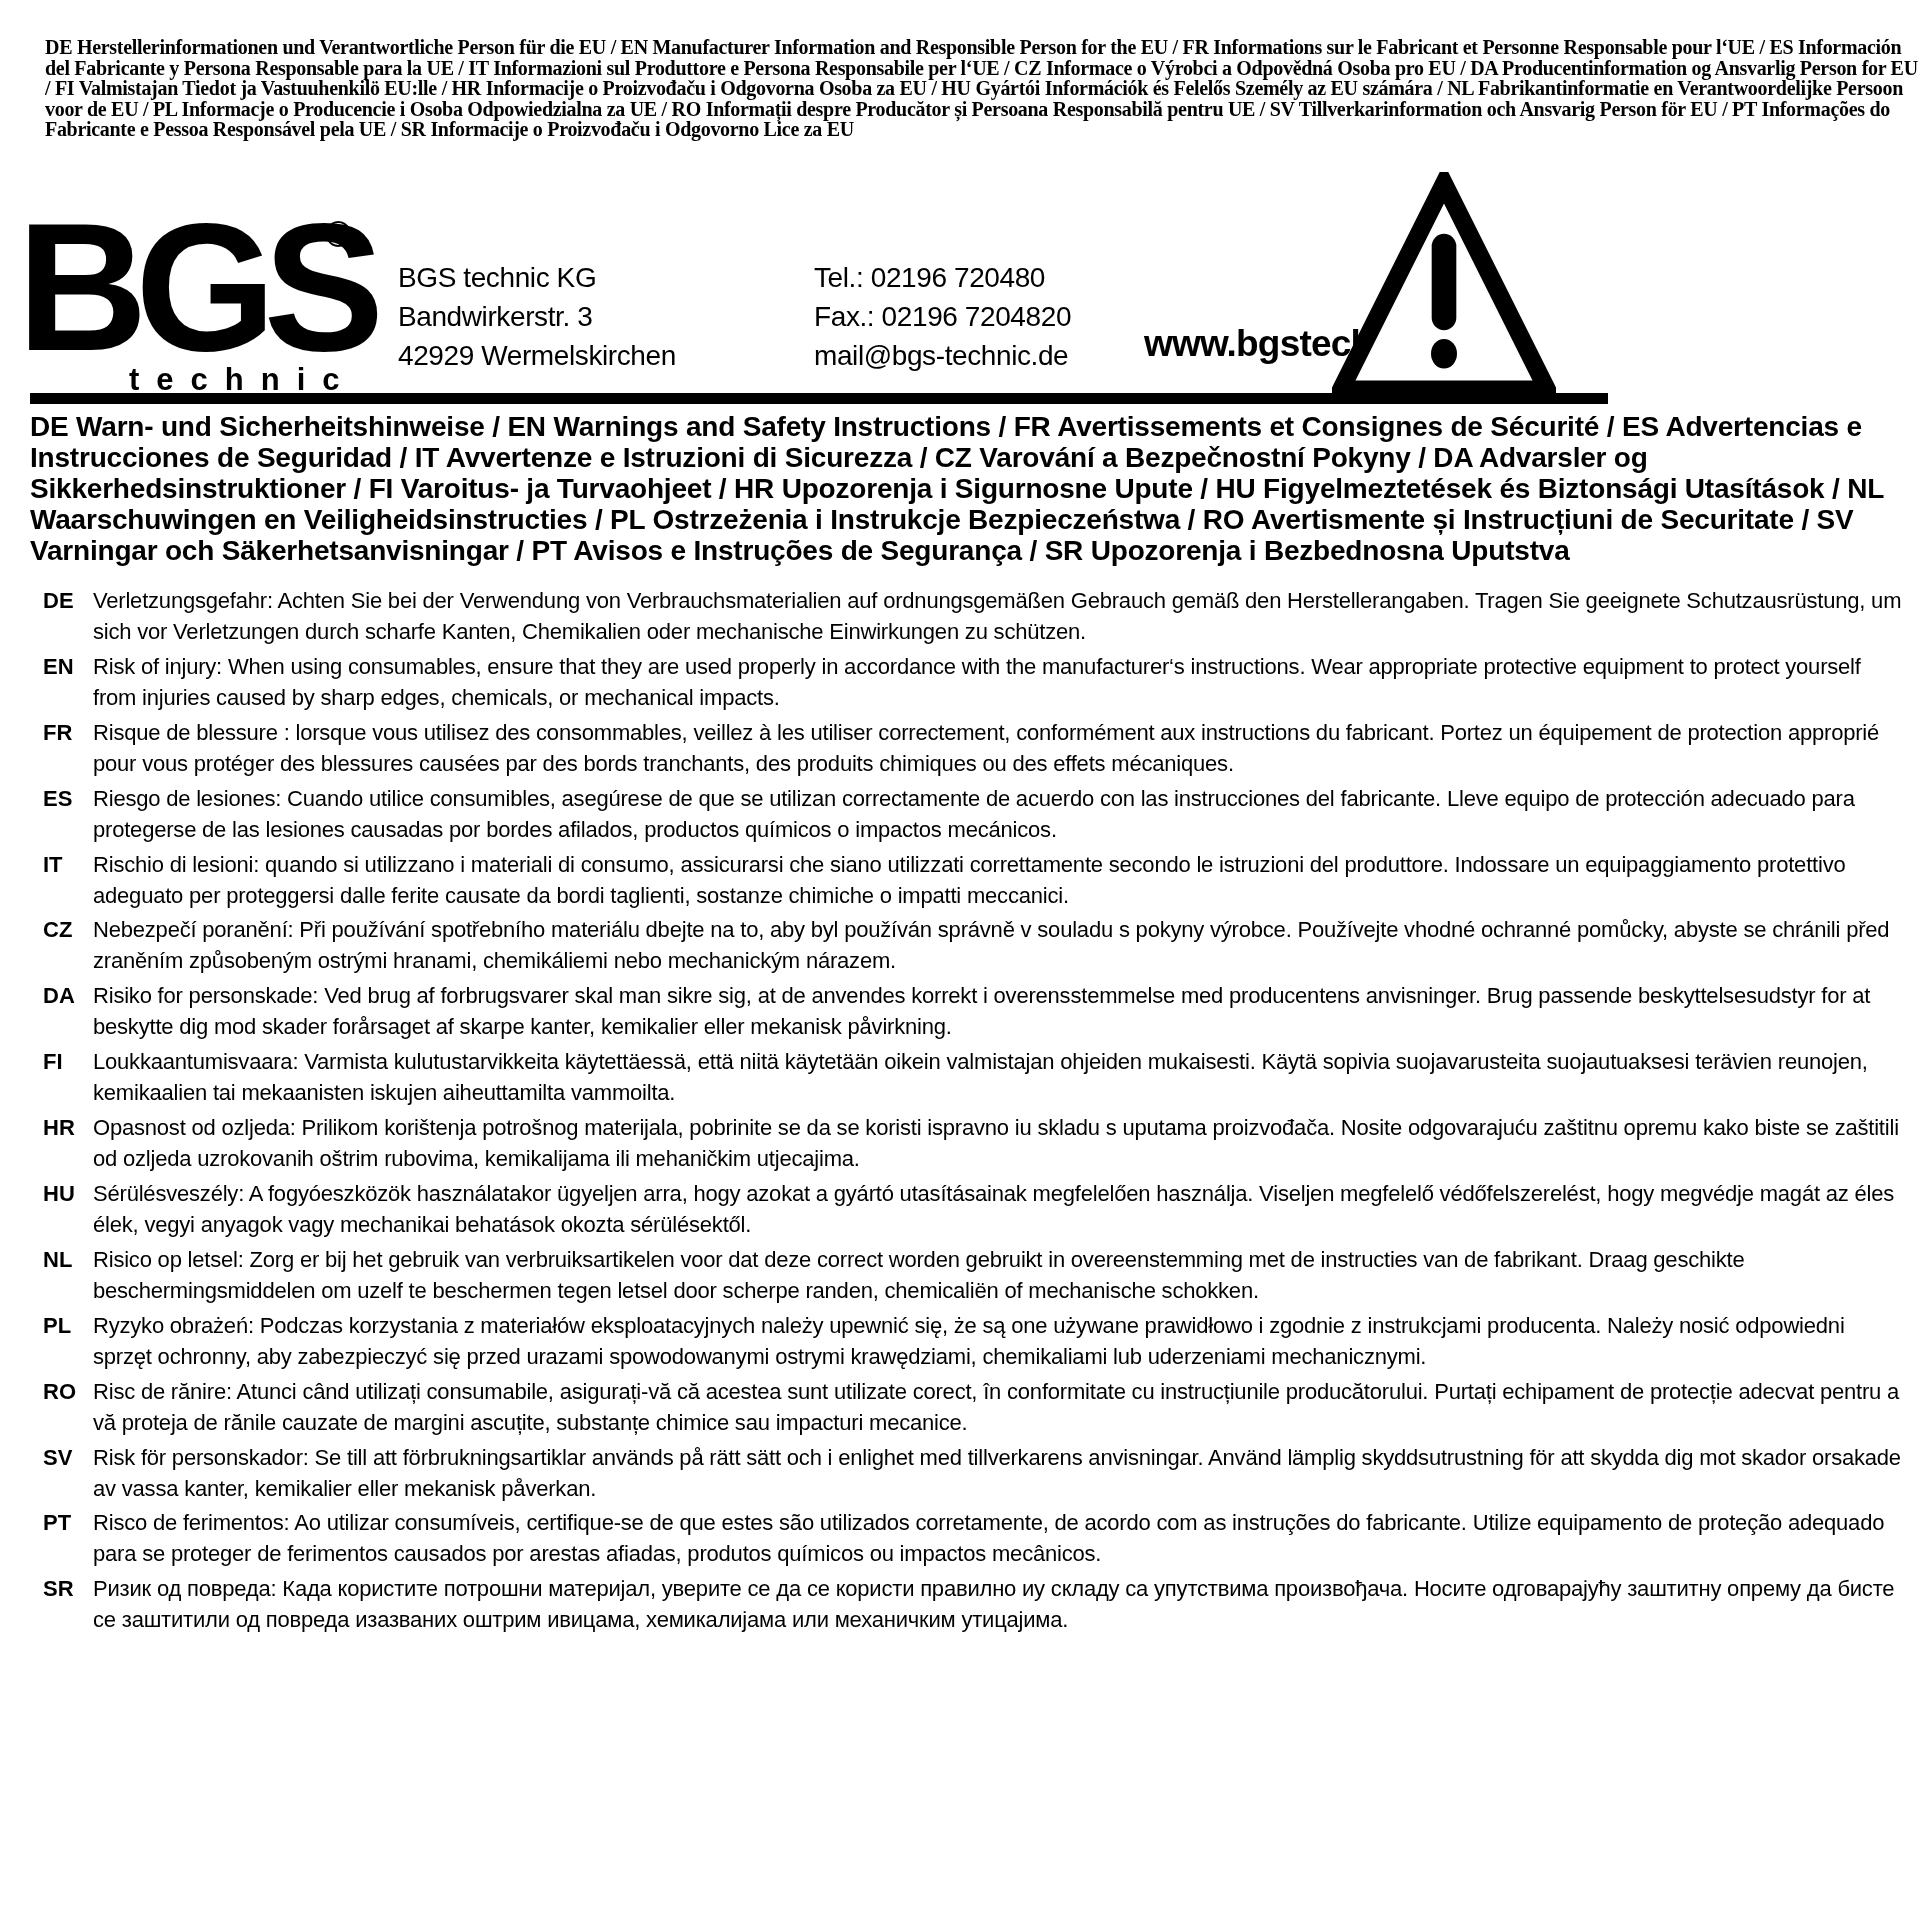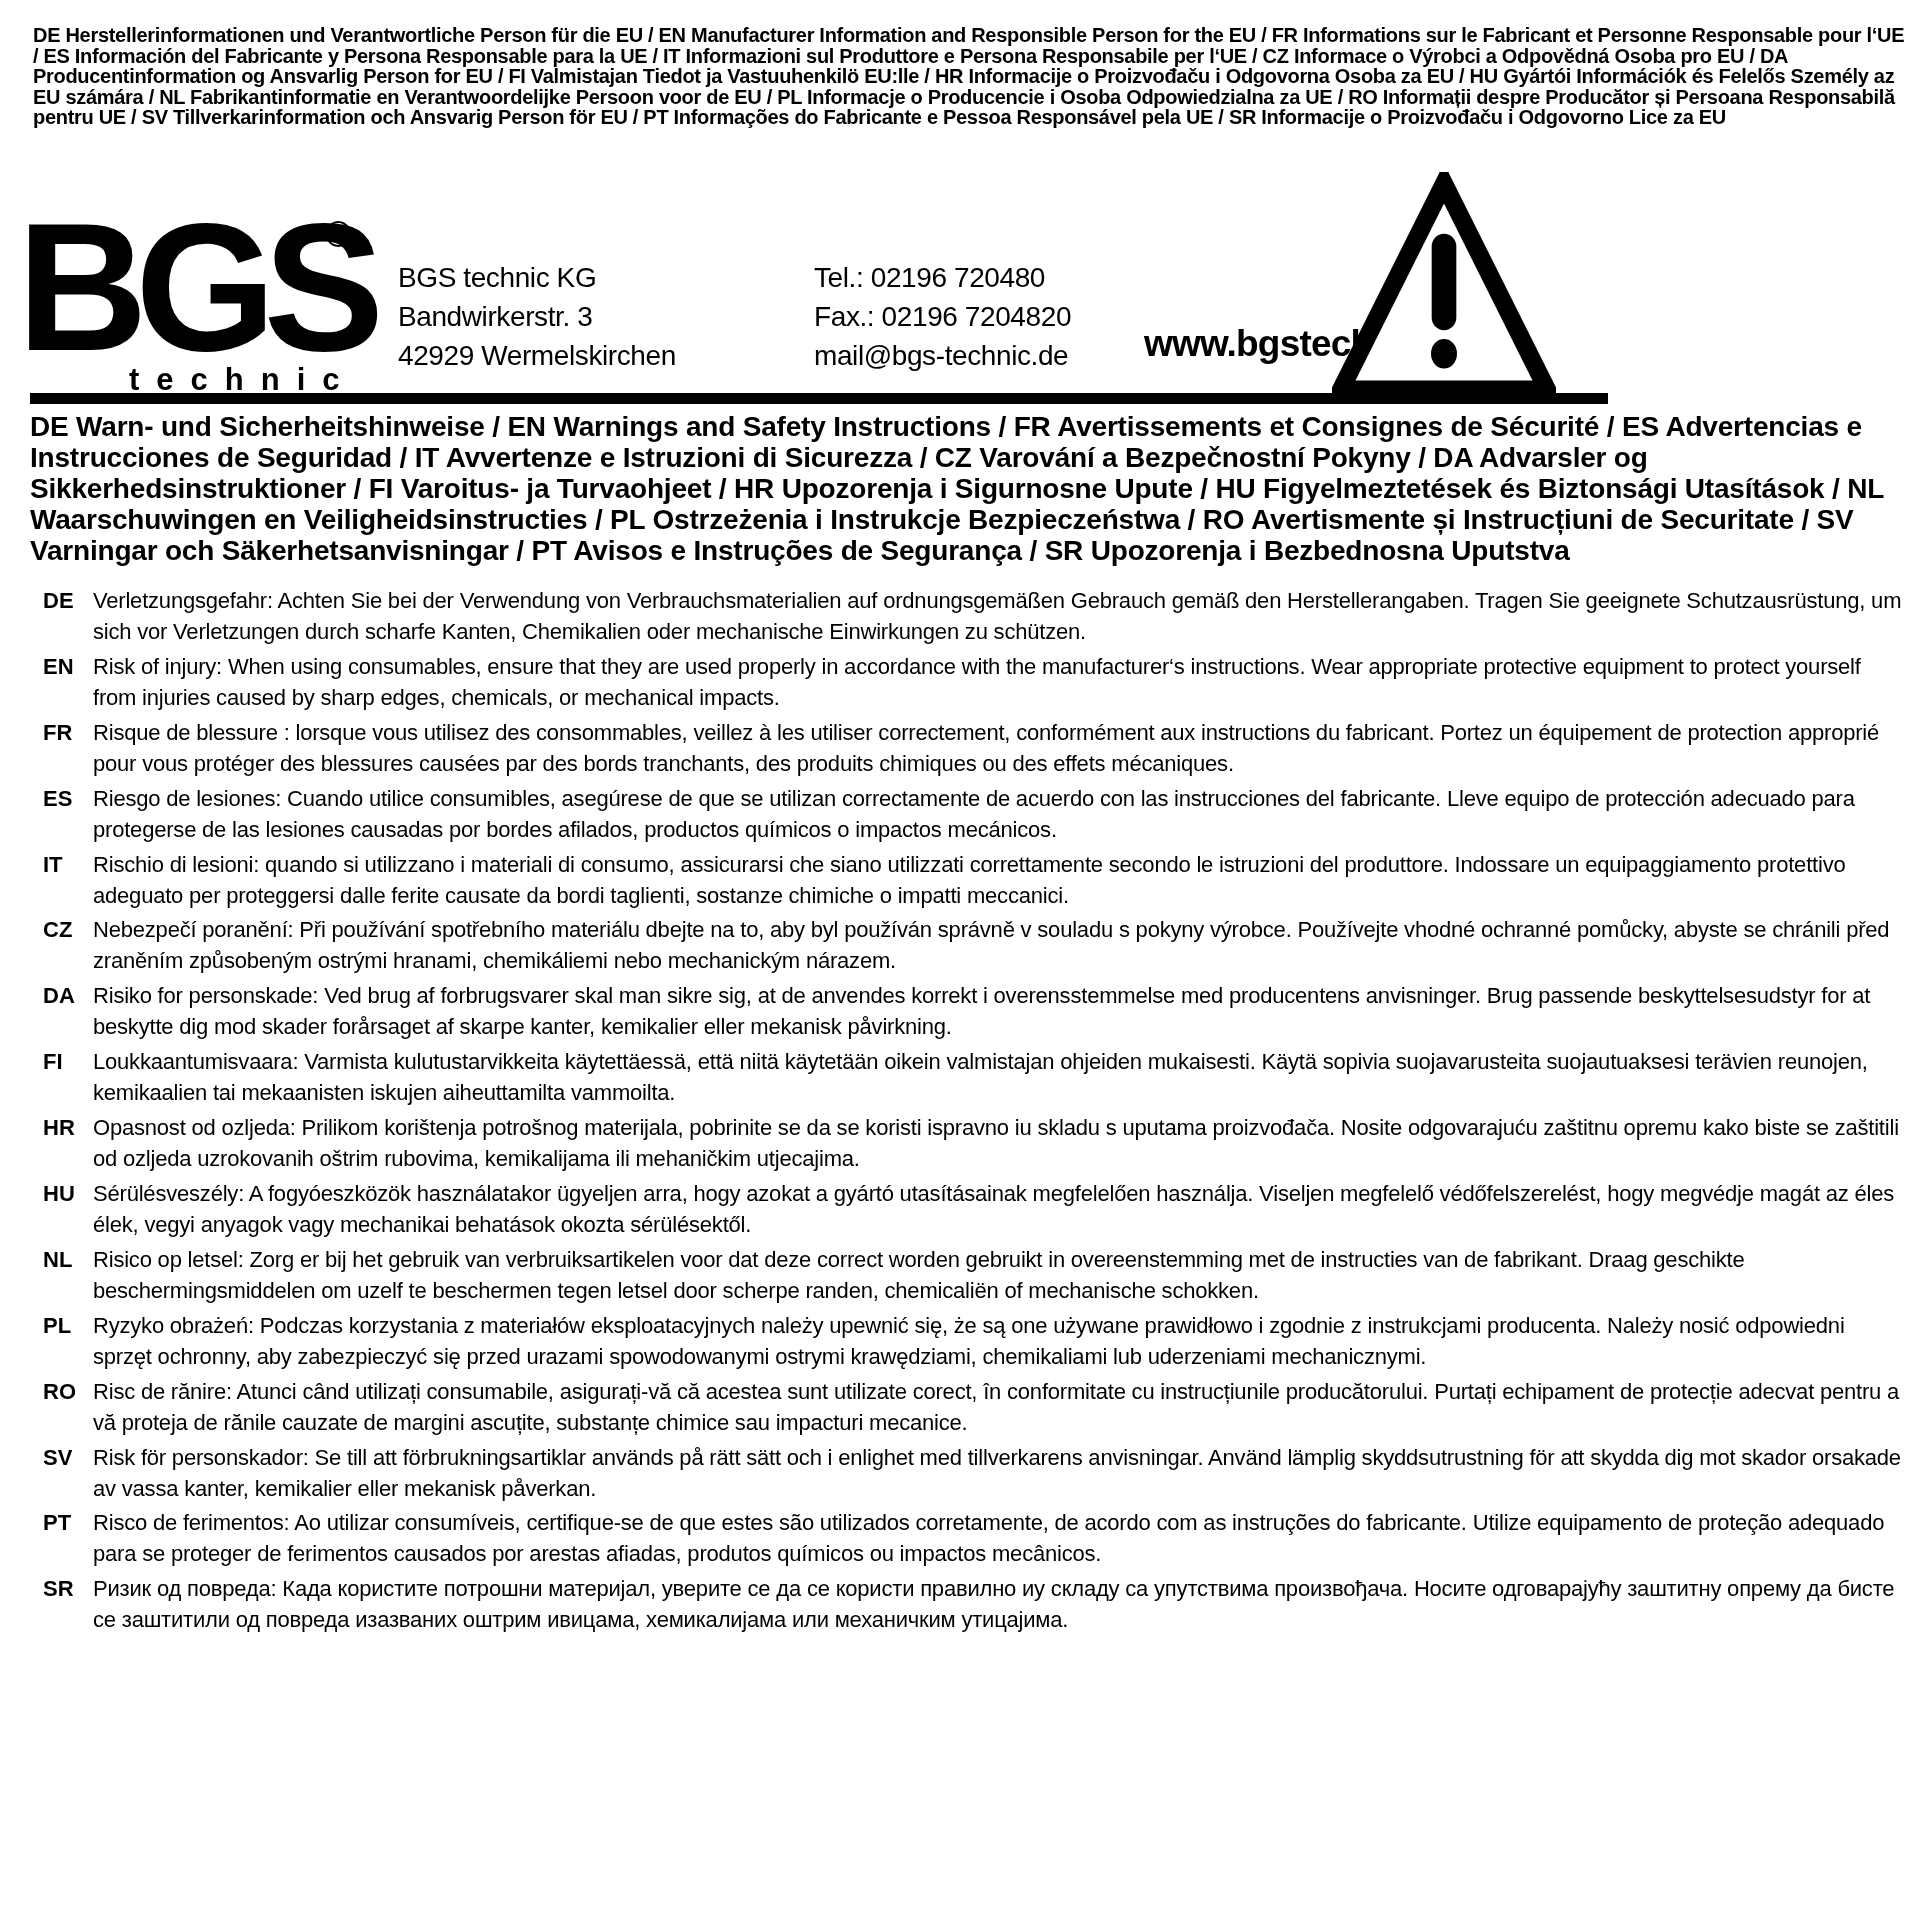--- a/index.html
+++ b/index.html
@@ -5,23 +5,24 @@
   html, body { margin: 0; padding: 0; }
   body {
     width: 1930px; height: 1930px;
     background: #ffffff; color: #000000;
     font-family: "Liberation Sans", sans-serif;
     -webkit-font-smoothing: antialiased;
   }
   .page { position: relative; width: 1930px; height: 1930px; overflow: hidden; background:#fff; }
 
   .top-header {
-    position: absolute; left: 30px; top: 22px; width: 1876px; margin: 3px;
+    position: absolute; left: 30px; top: 22px; width: 1876px; margin: 15px;
     font-weight: bold; font-size: 20px; line-height: 20.5px; letter-spacing: -0.3px;
     text-align: left;
+    font-family: Liberation Serif, serif;
   }
 
   .brand-row { position: absolute; left: 0; top: 144px; width: 1582px; height: 249px; }
 
   .logo { position: absolute; left: 17px; top: 75px; width: 350px; height: 156px; }
   .logo-bgs {
     display: block; font-size: 181px; font-weight: bold;
     letter-spacing: -12.5px; line-height: 137px; white-space: nowrap;
   }
   .logo-reg { position: absolute; left: 308px; top: -4.7px; font-size: 36px; font-weight: bold; }

